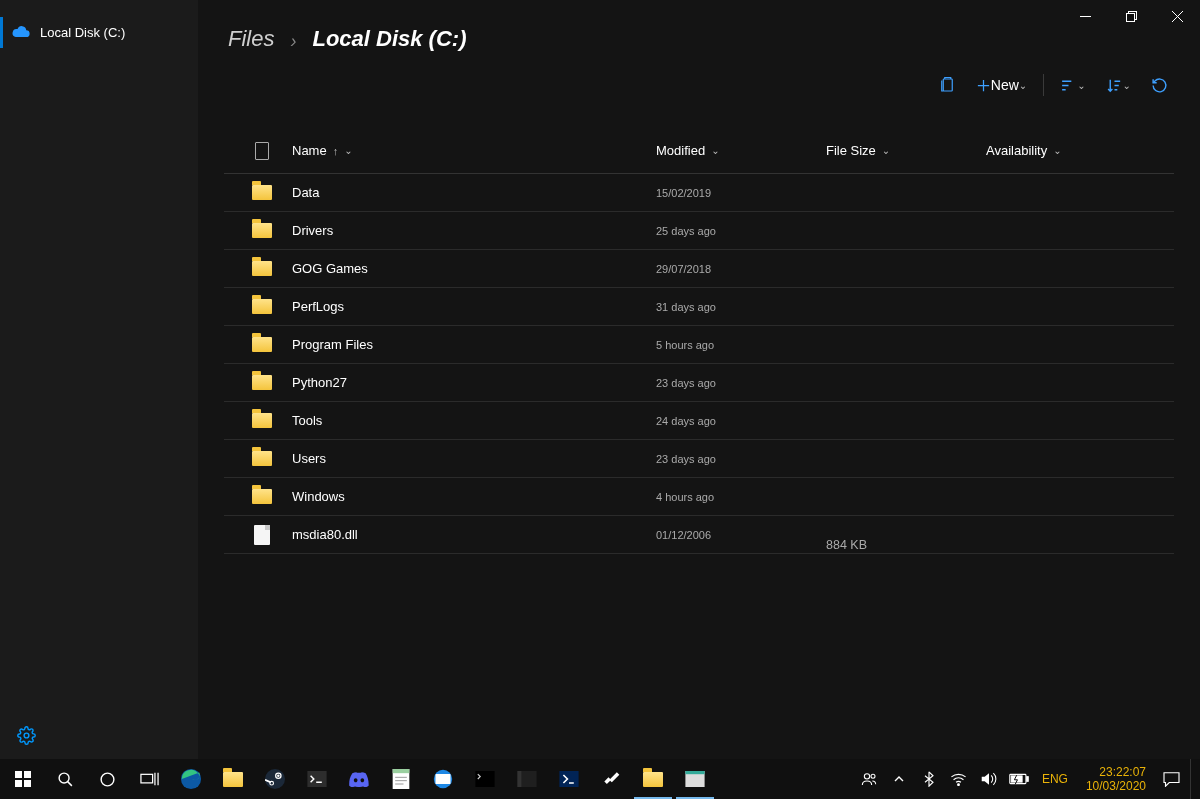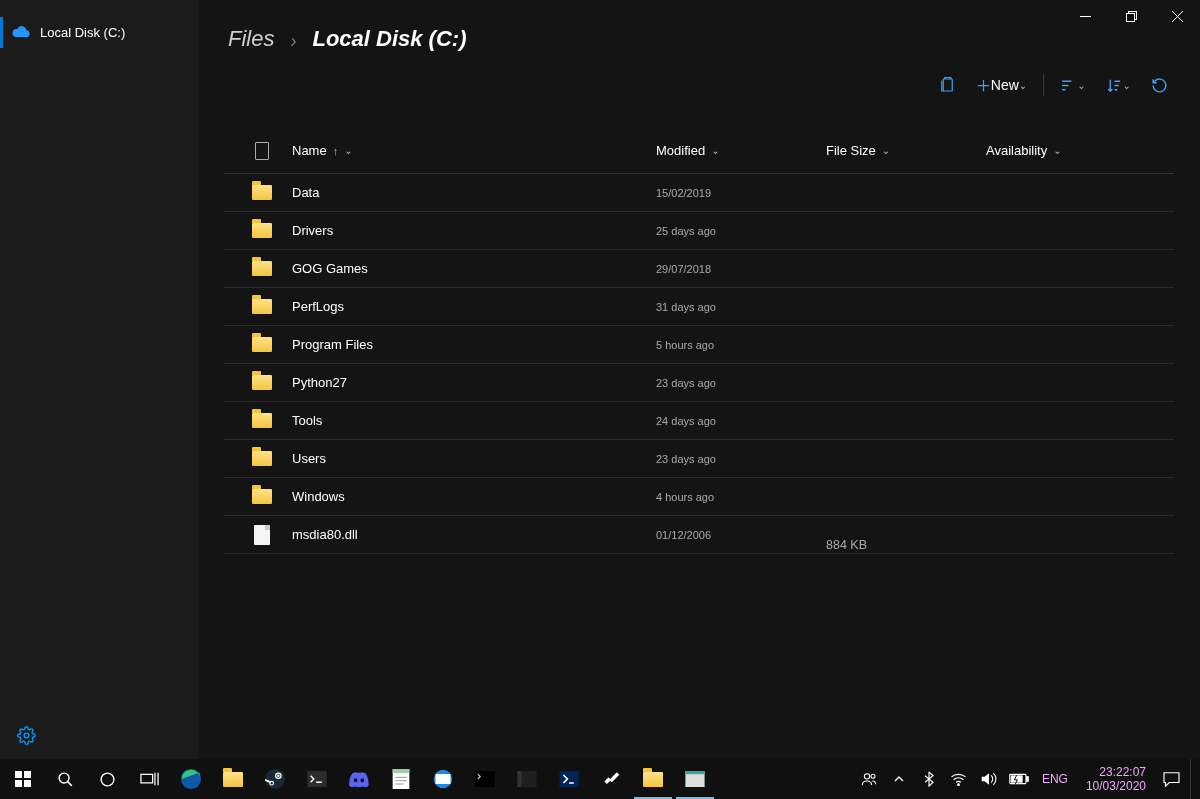--- a/index.html
+++ b/index.html
@@ -148,21 +148,21 @@
     cursor: pointer; color:#fff; position:relative;
   }
   .task-btn.active::after{
     content:""; position:absolute; bottom:0; left:2px; right:2px; height:2px;
     background:#76b9ed;
   }
   .tray {
     margin-left: auto;
     display: flex; align-items: center;
     gap: 8px;
-    color:#f0abfc;
+    color:#eab308;
     font-size: 12px;
     padding-right: 2px;
   }
   .tray .tray-icon {
     width: 22px; height: 40px;
     display:flex; align-items:center; justify-content:center;
     cursor: pointer;
   }
   .clock { text-align:right; line-height:1.2; padding:0 6px; cursor:pointer;}
   .show-desktop { width:6px; height:40px; border-left:1px solid #333; cursor:pointer;}

